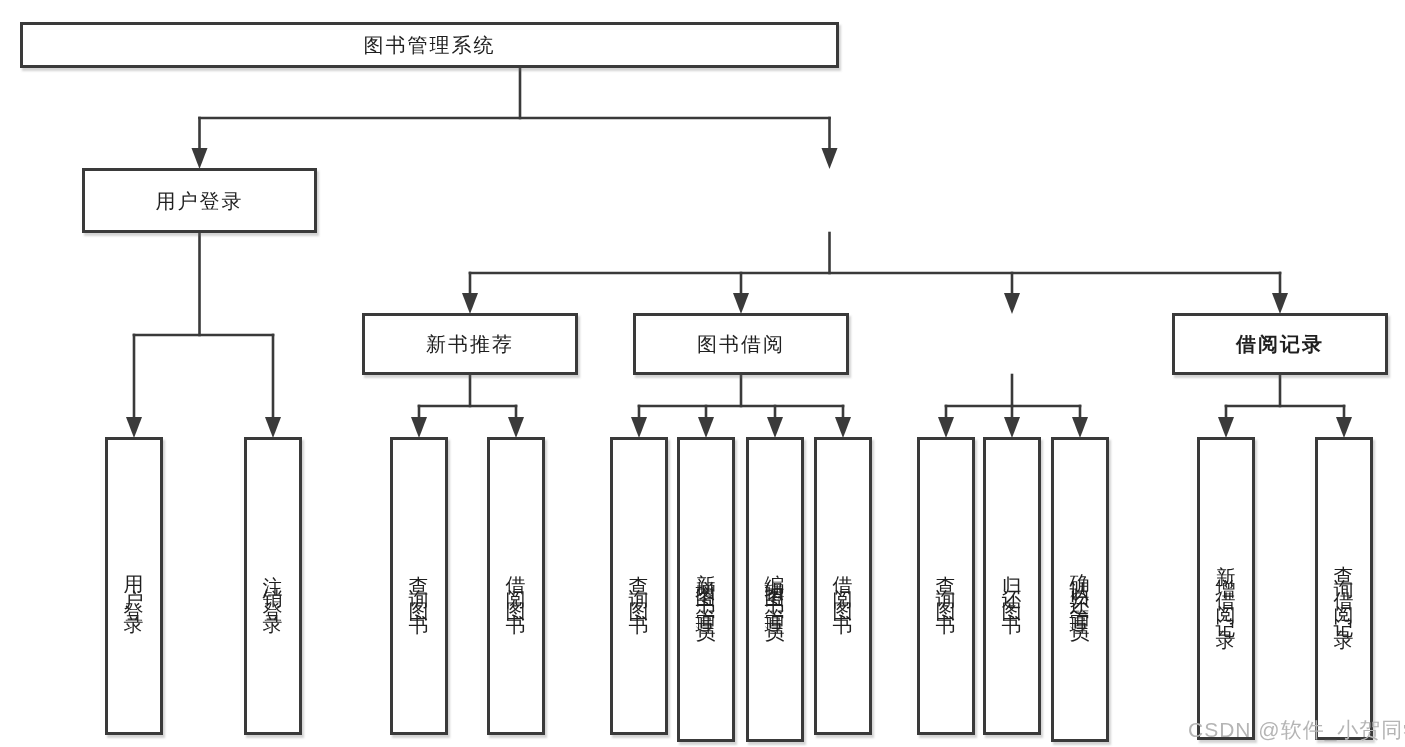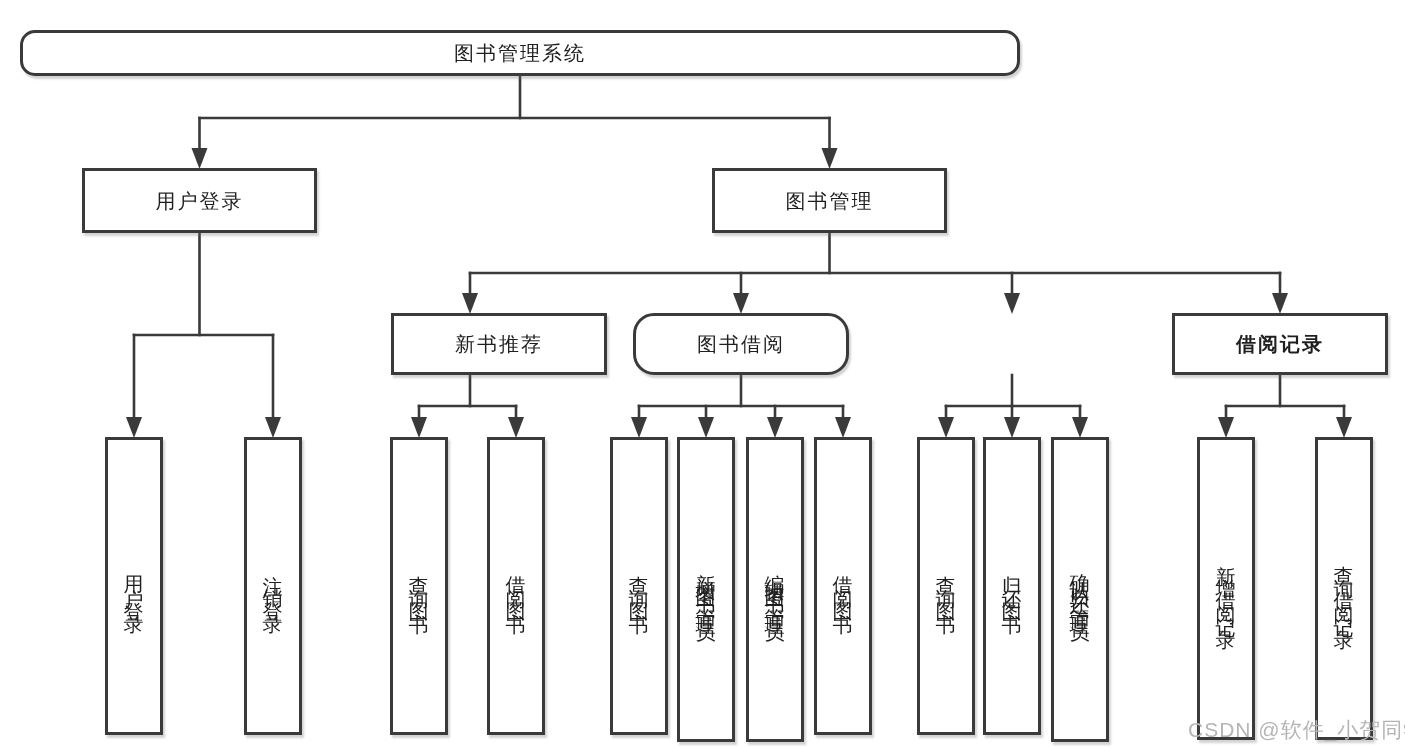--- a/index.html
+++ b/index.html
@@ -106,33 +106,30 @@
       <line x1="1080" y1="406" x2="1080" y2="421" stroke="#3a3a3a" stroke-width="2.6" stroke-linecap="square"></line>
       <polygon points="1072,417 1088,417 1080,438" fill="#3a3a3a"></polygon>
       <line x1="1280" y1="375" x2="1280" y2="406" stroke="#3a3a3a" stroke-width="2.6" stroke-linecap="square"></line>
       <line x1="1226" y1="406" x2="1344" y2="406" stroke="#3a3a3a" stroke-width="2.6" stroke-linecap="square"></line>
       <line x1="1226" y1="406" x2="1226" y2="421" stroke="#3a3a3a" stroke-width="2.6" stroke-linecap="square"></line>
       <polygon points="1218,417 1234,417 1226,438" fill="#3a3a3a"></polygon>
       <line x1="1344" y1="406" x2="1344" y2="421" stroke="#3a3a3a" stroke-width="2.6" stroke-linecap="square"></line>
       <polygon points="1336,417 1352,417 1344,438" fill="#3a3a3a"></polygon>
     </svg>
   <div id="watermark">CSDN @软件_小贺同学</div>
-<div class="node" style="left: 20px; top: 30px; width: 1000px; height: 46px; border-radius: 15px;">
+<div class="node" style="left: 20px; top: 22px; width: 819px; height: 46px;">
       <span class="node-label">图书管理系统</span>
     </div>
     <div class="node" style="left: 82px; top: 168px; width: 235px; height: 65px;">
       <span class="node-label">用户登录</span>
     </div>
-    <div class="node" style="left: 712px; top: 168px; width: 235px; height: 65px;">
-      <span class="node-label">图书管理</span>
-    </div>
-    <div class="node" style="left: 362px; top: 313px; width: 216px; height: 62px; margin-left: 29px;">
+    <div class="node" style="left: 362px; top: 313px; width: 216px; height: 62px;">
       <span class="node-label">新书推荐</span>
     </div>
-    <div class="node" style="left: 633px; top: 313px; width: 216px; height: 62px; border-radius: 21px;">
+    <div class="node" style="left: 633px; top: 313px; width: 216px; height: 62px;">
       <span class="node-label">图书借阅</span>
     </div>
     <div class="node" style="left: 1172px; top: 313px; width: 216px; height: 62px; font-weight: bold;">
       <span class="node-label">借阅记录</span>
     </div>
     <div class="node vertical" style="left: 105px; top: 437px; width: 58px; height: 298px;">
       <span class="node-label">用户登录</span>
     </div>
     <div class="node vertical" style="left: 244px; top: 437px; width: 58px; height: 298px;">
       <span class="node-label">注销登录</span>

